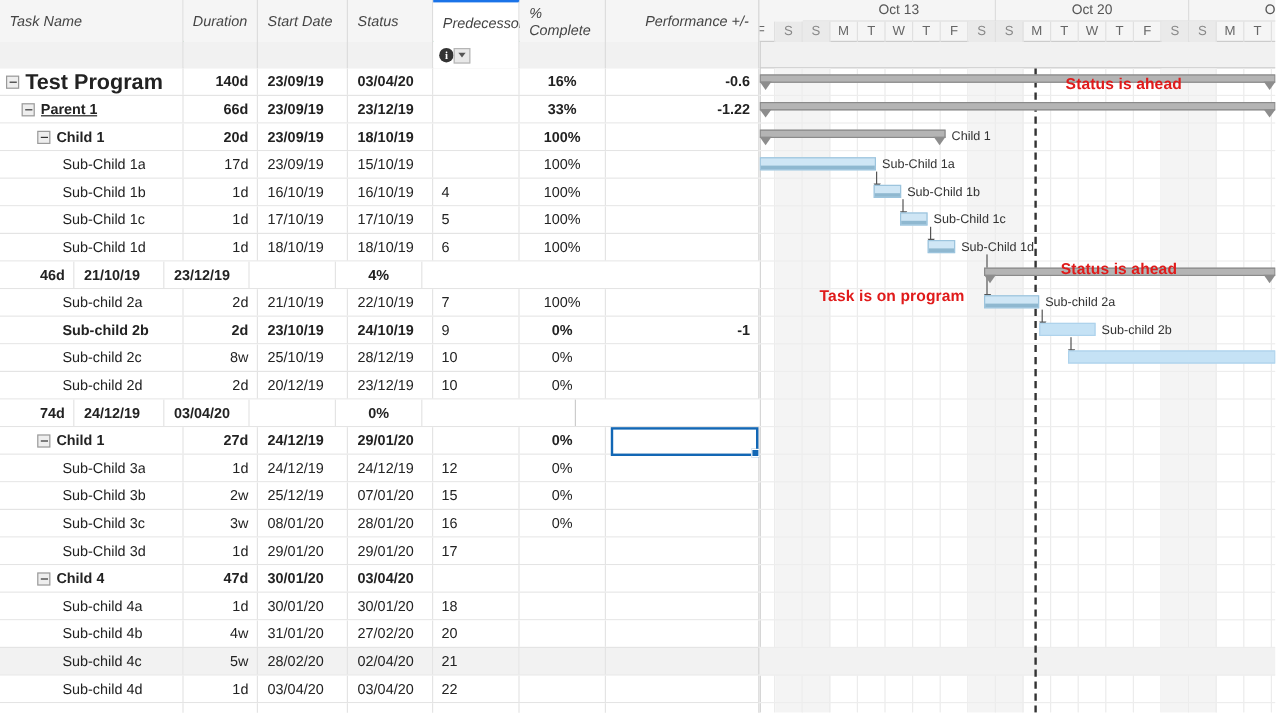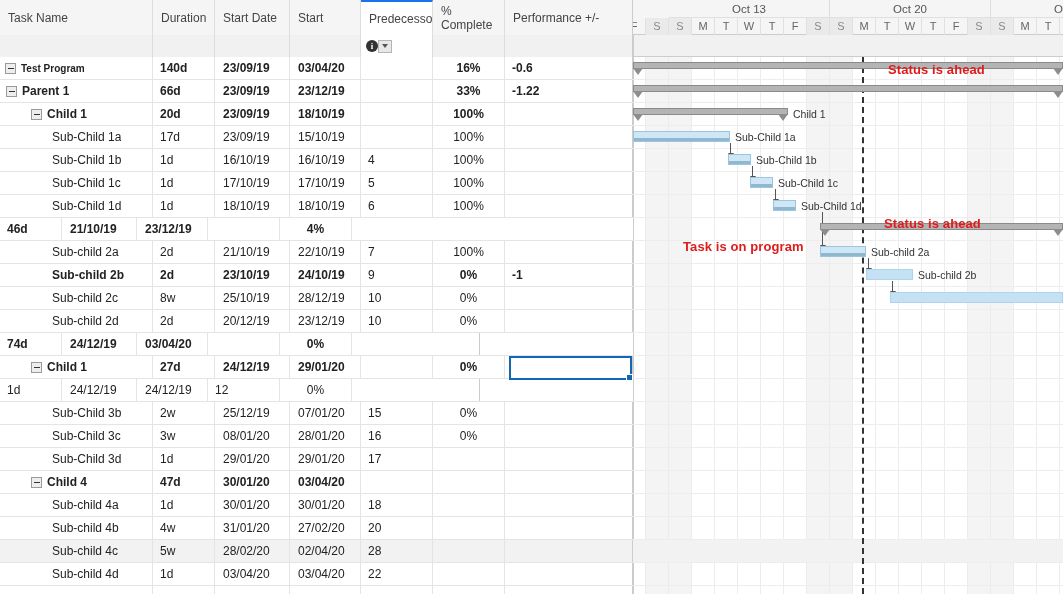--- a/index.html
+++ b/index.html
@@ -12,20 +12,21 @@
     color: #222;
   }
   #app { position: relative; width: 1063px; height: 594px; display: flex; }
 
   
   #grid { position: relative; width: 633px; height: 594px; background: #fff; flex: 0 0 633px; }
 
   .hdr-row {
     display: flex; height: 35px; background: #f5f5f5;
     border-bottom: 1px solid #15803d;
+    font-style: italic;
   }
   .hdr-cell {
     display: flex; align-items: center;
     font-size: 12px; color: #444; background: #f5f5f5;
     border-right: 1px solid #ddd;
     padding: 0 8px;
     height: 35px;
     position: relative;
   }
   .hdr-cell.active { border-top: 2px solid #1a73e8; background: #fff; }
@@ -51,40 +52,40 @@
   .row { display: flex; height: 23px; border-bottom: 1px solid #e4e4e4; background: #fff; }
   .row.hover { background: #f2f2f2; }
   .row.hover .cell { background: #f2f2f2; }
   .row.blank { border-bottom: 1px solid #e4e4e4; }
   .cell {
     height: 22px; border-right: 1px solid #e4e4e4;
     display: flex; align-items: center; padding: 0 7px;
     font-size: 12px; overflow: hidden; white-space: nowrap;
   }
   .c-name  { width: 153px; }
-  .c-dur   { width: 62px;  justify-content: flex-start; }
+  .c-dur   { width: 62px;  justify-content: flex-end; }
   .c-start { width: 75px;  justify-content: flex-start; padding-left: 8px; }
   .c-fin   { width: 71px;  justify-content: flex-start; padding-left: 8px; }
   .c-pred  { width: 72px;  justify-content: flex-start; }
   .c-pct   { width: 72px;  justify-content: center; }
-  .c-perf  { width: 128px; border-right: 1px solid #ccc; }
+  .c-perf  { width: 128px; justify-content: flex-end; border-right: 1px solid #ccc; }
 
   .bold { font-weight: bold; }
   .toggle {
     width: 11px; height: 11px; border: 1px solid #9a9a9a; background: #eee;
     display: inline-flex; align-items: center; justify-content: center;
     margin-right: 5px; flex: 0 0 11px;
   }
   .toggle::after { content: ""; width: 6px; height: 1px; background: #333; }
   .ind0 { padding-left: 5px; }
-  .ind1 { padding-left: 6px; }
+  .ind1 { padding-left: 18px; text-decoration: underline; }
   .ind2 { padding-left: 31px; }
   .ind3 { padding-left: 52px; }
   .nm { overflow: hidden; white-space: nowrap; text-overflow: ellipsis; }
-  .sz14 { font-size: 10px; }
+  .sz14 { font-size: 18px; }
 
   .sel-cell {
     position: absolute; border: 2px solid #1267b5; background: transparent;
     pointer-events: none;
   }
   .sel-cell::after {
     content: ""; position: absolute; right: -3px; bottom: -3px;
     width: 5px; height: 5px; background: #1267b5; border: 1px solid #fff;
   }
 
@@ -153,21 +154,21 @@
       <div class="hdr-cell c-name">
           <span>Task Name</span>
         </div>
       <div class="hdr-cell c-dur">
           <span>Duration</span>
         </div>
       <div class="hdr-cell c-start">
           <span>Start Date</span>
         </div>
       <div class="hdr-cell c-fin">
-          <span>Start</span>
+          <span>Status</span>
         </div>
       <div class="hdr-cell c-pred active">
           <span>Predecessors</span>
         </div>
       <div class="hdr-cell c-pct">
           <span>% Complete</span>
         </div>
       <div class="hdr-cell c-perf">
           <span>Performance +/-</span>
         </div>
@@ -332,20 +333,23 @@
             <span class="nm">Child 1</span>
           </div>
           <div class="cell c-dur bold">27d</div>
           <div class="cell c-start bold">24/12/19</div>
           <div class="cell c-fin bold">29/01/20</div>
           <div class="cell c-pred"></div>
           <div class="cell c-pct bold">0%</div>
           <div class="cell c-perf bold"></div>
         </div>
         <div class="row">
+          <div class="cell c-name ind3">
+            <span class="nm">Sub-Child 3a</span>
+          </div>
           <div class="cell c-dur">1d</div>
           <div class="cell c-start">24/12/19</div>
           <div class="cell c-fin">24/12/19</div>
           <div class="cell c-pred">12</div>
           <div class="cell c-pct">0%</div>
           <div class="cell c-perf"></div>
         </div>
         <div class="row">
           <div class="cell c-name ind3">
             <span class="nm">Sub-Child 3b</span>
@@ -413,21 +417,21 @@
           <div class="cell c-pct"></div>
           <div class="cell c-perf"></div>
         </div>
         <div class="row hover">
           <div class="cell c-name ind3">
             <span class="nm">Sub-child 4c</span>
           </div>
           <div class="cell c-dur">5w</div>
           <div class="cell c-start">28/02/20</div>
           <div class="cell c-fin">02/04/20</div>
-          <div class="cell c-pred">28</div>
+          <div class="cell c-pred">21</div>
           <div class="cell c-pct"></div>
           <div class="cell c-perf"></div>
         </div>
         <div class="row">
           <div class="cell c-name ind3">
             <span class="nm">Sub-child 4d</span>
           </div>
           <div class="cell c-dur">1d</div>
           <div class="cell c-start">03/04/20</div>
           <div class="cell c-fin">03/04/20</div>

